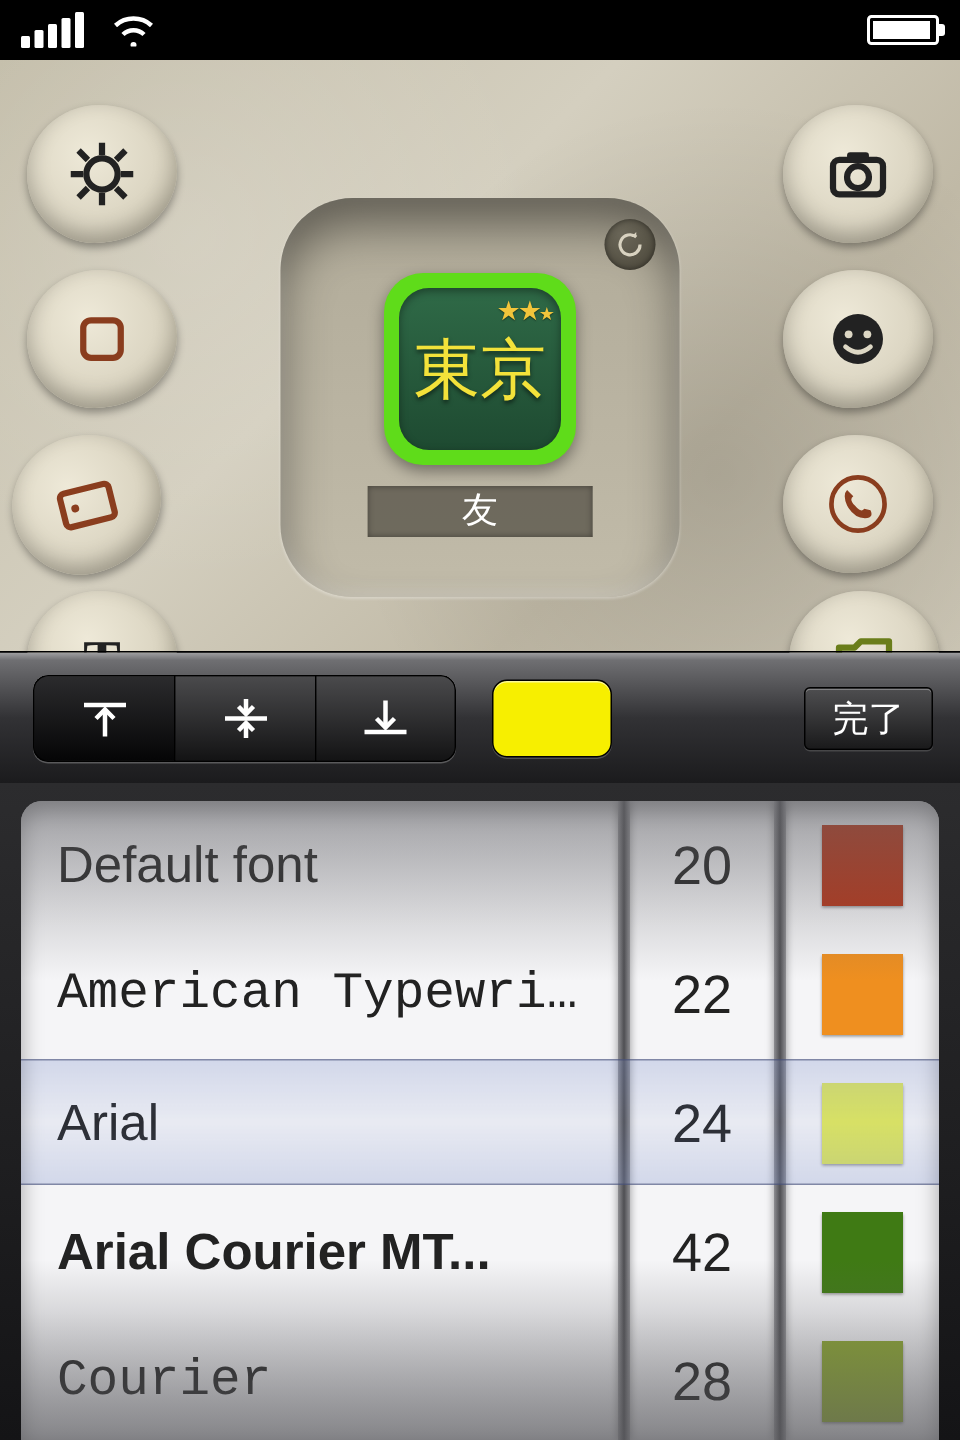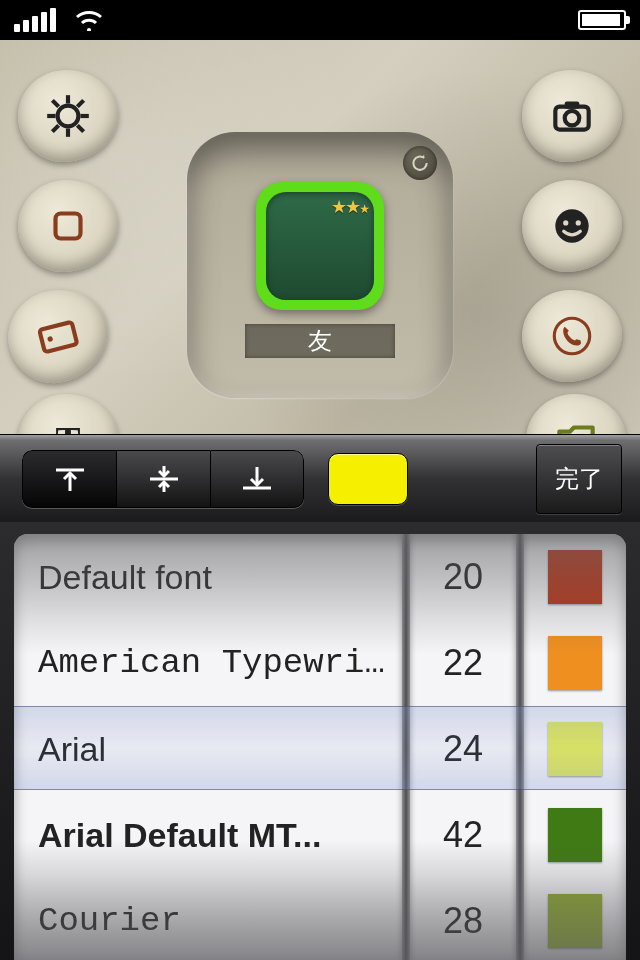--- a/index.html
+++ b/index.html
@@ -97,21 +97,21 @@
   .seg button:first-child{border-radius:10px 0 0 10px}
   .seg button:last-child{border-right-width:1px; border-radius:0 10px 10px 0}
   .seg button.active{background:linear-gradient(180deg,#2b2b2d,#050506)}
   .seg svg{stroke:#fff; fill:none; stroke-width:3}
   .color-swatch{
     margin-left:24px; width:80px; height:52px; border-radius:10px;
     border:1px solid #000;
     box-shadow: inset 0 1px 0 rgba(255,255,255,.6), 0 1px 0 rgba(255,255,255,.2);
   }
   .done-btn{
-    margin-left:auto; height:70px; padding:0 18px; border-radius:4px;
+    margin-left:auto; height:42px; padding:0 18px; border-radius:4px;
     border:1px solid #000; color:#fff; font-size:24px; font-family:"Hiragino Sans",sans-serif;
     background:linear-gradient(180deg,#4e4e50,#1a1a1b);
     box-shadow: inset 0 1px 0 rgba(255,255,255,.3), 0 1px 0 rgba(255,255,255,.15);
   }
 
   
   .picker-zone{
     position:absolute; top:522px; left:0; right:0; bottom:0;
     background:linear-gradient(180deg,#2c2c2e,#141416);
     padding:12px 14px 0 14px;
@@ -128,21 +128,21 @@
   .picker::before{top:0; background:linear-gradient(180deg,rgba(100,100,104,.55),rgba(160,160,164,0))}
   .picker::after{bottom:0; background:linear-gradient(0deg,rgba(90,90,94,.65),rgba(160,160,164,0))}
   .sel-band{
     position:absolute; left:0; right:0; top:172px; height:84px; z-index:4; pointer-events:none;
     background:linear-gradient(180deg,rgba(120,140,200,.28),rgba(120,140,200,.10) 50%,rgba(120,140,200,.28));
     border-top:1px solid rgba(60,70,110,.55); border-bottom:1px solid rgba(60,70,110,.55);
   }
   .cols{position:absolute; inset:0; display:flex}
   .col{position:relative; overflow:hidden}
   .col-font{flex:1; padding-left:24px}
-  .col-size{width:106px; text-align:right}
+  .col-size{width:96px; text-align:right}
   .col-color{width:102px}
   .vdiv{width:8px; background:linear-gradient(90deg,#8e8e92,#4f4f53,#8e8e92); box-shadow:0 0 6px rgba(0,0,0,.4)}
   .row{height:86px; display:flex; align-items:center; font-size:34px; color:#222; white-space:nowrap}
   .col-font .row{padding-right:12px; overflow:hidden; text-overflow:ellipsis; display:block; line-height:86px}
   .col-size .row{justify-content:center; font-size:36px}
   .col-color .row{justify-content:center}
   .swatch{width:54px; height:54px; box-shadow:0 1px 2px rgba(0,0,0,.4)}
   .f0{font-family:Helvetica,Arial,sans-serif}
   .f1{font-family:"American Typewriter","Courier New",serif}
   .f2{font-family:Arial,sans-serif}
@@ -236,20 +236,21 @@
   <div class="well">
     <div class="refresh-btn">
       <svg viewBox="0 0 24 24">
           <path d="M20 12 A8 8 0 1 1 17 6"></path>
           <path d="M17 2 L17 6 L13 6" fill="#d8d2c0" stroke="none"></path>
         </svg>
     </div>
     <div class="icon-tile">
       <div class="icon-inner">
         <div class="stars">★★<span style="font-size:12px">★</span></div>
+        <div class="txt">東京</div>
       </div>
     </div>
     <div class="icon-label">友</div>
   </div>
 </div>
 
 <div class="toolbar">
   <div class="seg">
     <button class="active">
       <svg width="40" height="32" viewBox="0 0 40 32">
@@ -279,21 +280,21 @@
   <button class="done-btn">完了</button>
 </div>
 
 <div class="picker-zone">
   <div class="picker">
     <div class="cols">
       <div class="col col-font">
         <div class="row f0">Default font</div>
         <div class="row f1">American Typewri...</div>
         <div class="row f2">Arial</div>
-        <div class="row f3">Arial Default MT...</div>
+        <div class="row f3">Arial Courier MT...</div>
         <div class="row f4">Courier</div>
       </div>
       <div class="vdiv"></div>
       <div class="col col-size">
         <div class="row">20</div>
         <div class="row">22</div>
         <div class="row">24</div>
         <div class="row">42</div>
         <div class="row">28</div>
       </div>

